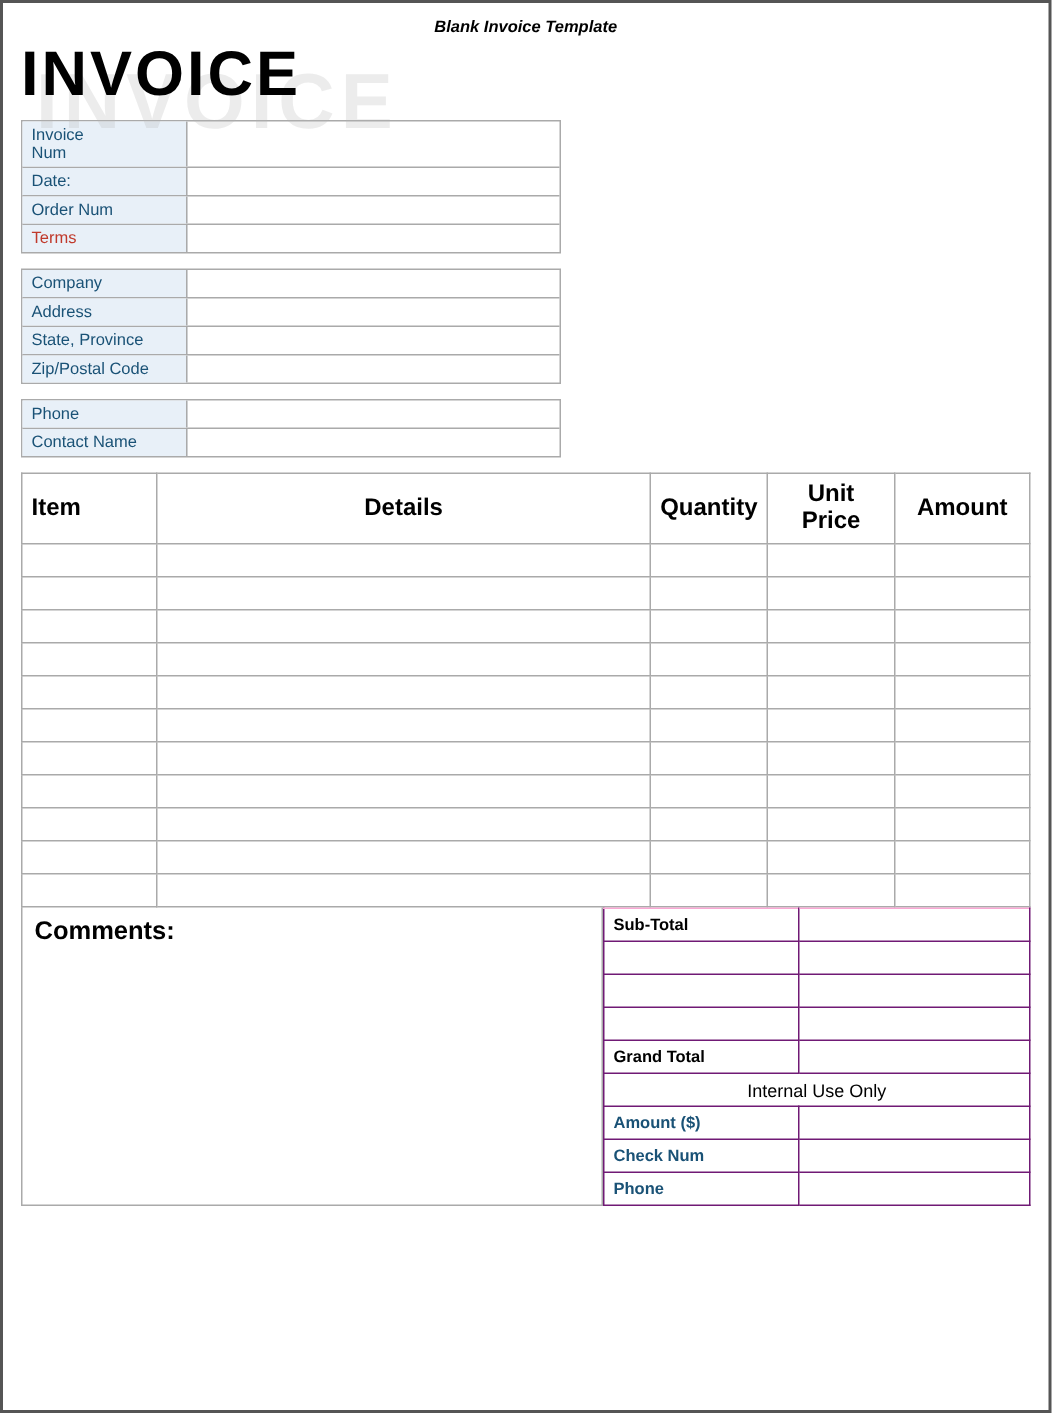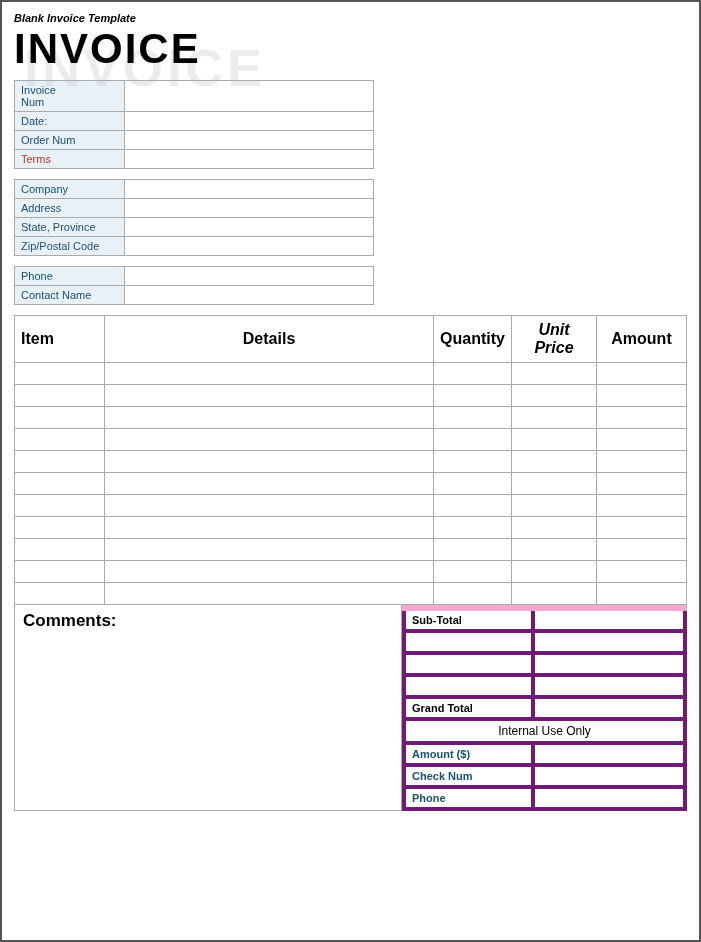--- a/index.html
+++ b/index.html
@@ -13,21 +13,21 @@
       font-size: 12px;
       background: #fff;
       color: #000;
       width: 701px;
       min-height: 942px;
       padding: 10px 12px;
       border: 2px solid #555;
     }
 
     .template-title {
-      text-align: left;
+      text-align: center;
       font-size: 11px;
       font-weight: bold;
       font-style: italic;
       margin-bottom: 4px;
       color: #000;
     }
 
     .invoice-title {
       font-size: 42px;
       font-weight: 900;
@@ -92,21 +92,21 @@
     .items-table td {
       border: 1px solid #aaa;
       padding: 3px 4px;
       height: 22px;
       font-size: 11px;
     }
 
     .col-item { width: 90px; }
     .col-details { width: auto; }
     .col-qty { width: 72px; text-align: center; }
-    .col-unit { width: 85px; text-align: center; font-style: italic; }
+    .col-unit { width: 85px; text-align: center; }
     .col-amount { width: 90px; text-align: center; }
 
     
     .bottom-section {
       display: flex;
       width: 100%;
     }
 
     .comments-area {
       flex: 1;
@@ -124,37 +124,37 @@
       min-width: 285px;
       border-left: none;
     }
 
     .totals-table {
       width: 100%;
       border-collapse: collapse;
     }
 
     .totals-table td {
-      border: 4px solid #701a75;
+      border: 1px solid #701a75;
       padding: 3px 6px;
       font-size: 11px;
       height: 22px;
     }
 
     .totals-label {
       font-weight: bold;
       width: 130px;
     }
 
     .totals-value {
       width: 155px;
     }
 
     .subtotal-row td {
-      border-top: 6px solid #f9a8d4;
+      border-top: 1px solid #f9a8d4;
     }
 
     .grand-total-label {
       font-weight: bold;
     }
 
     .internal-header td {
       text-align: center;
       font-weight: normal;
       font-size: 12px;

